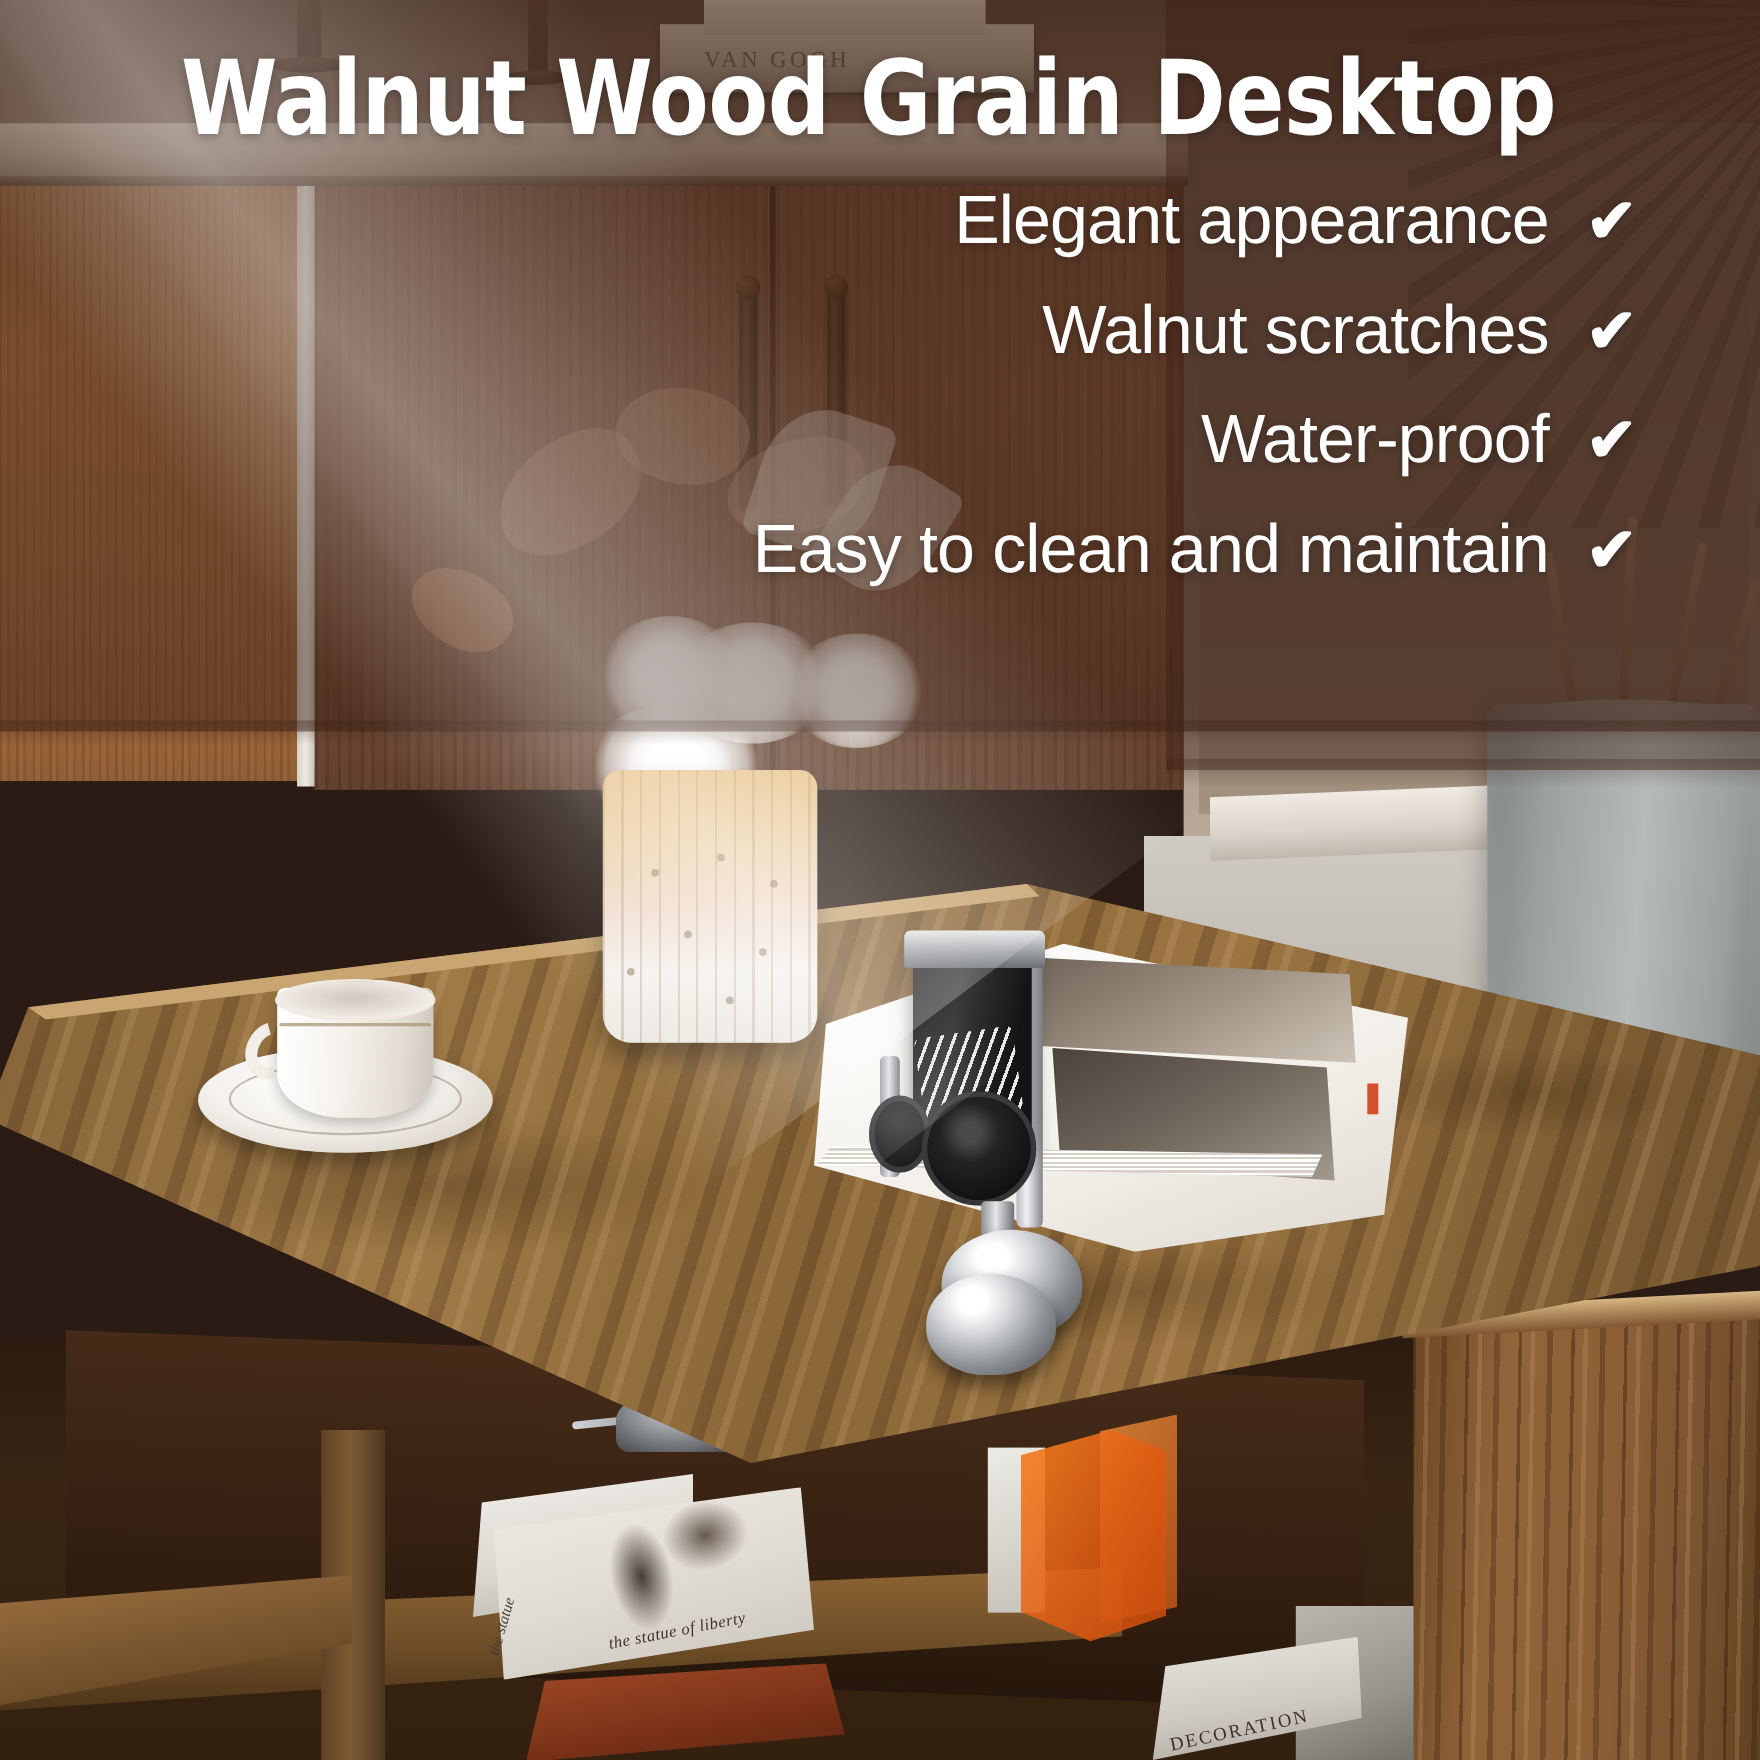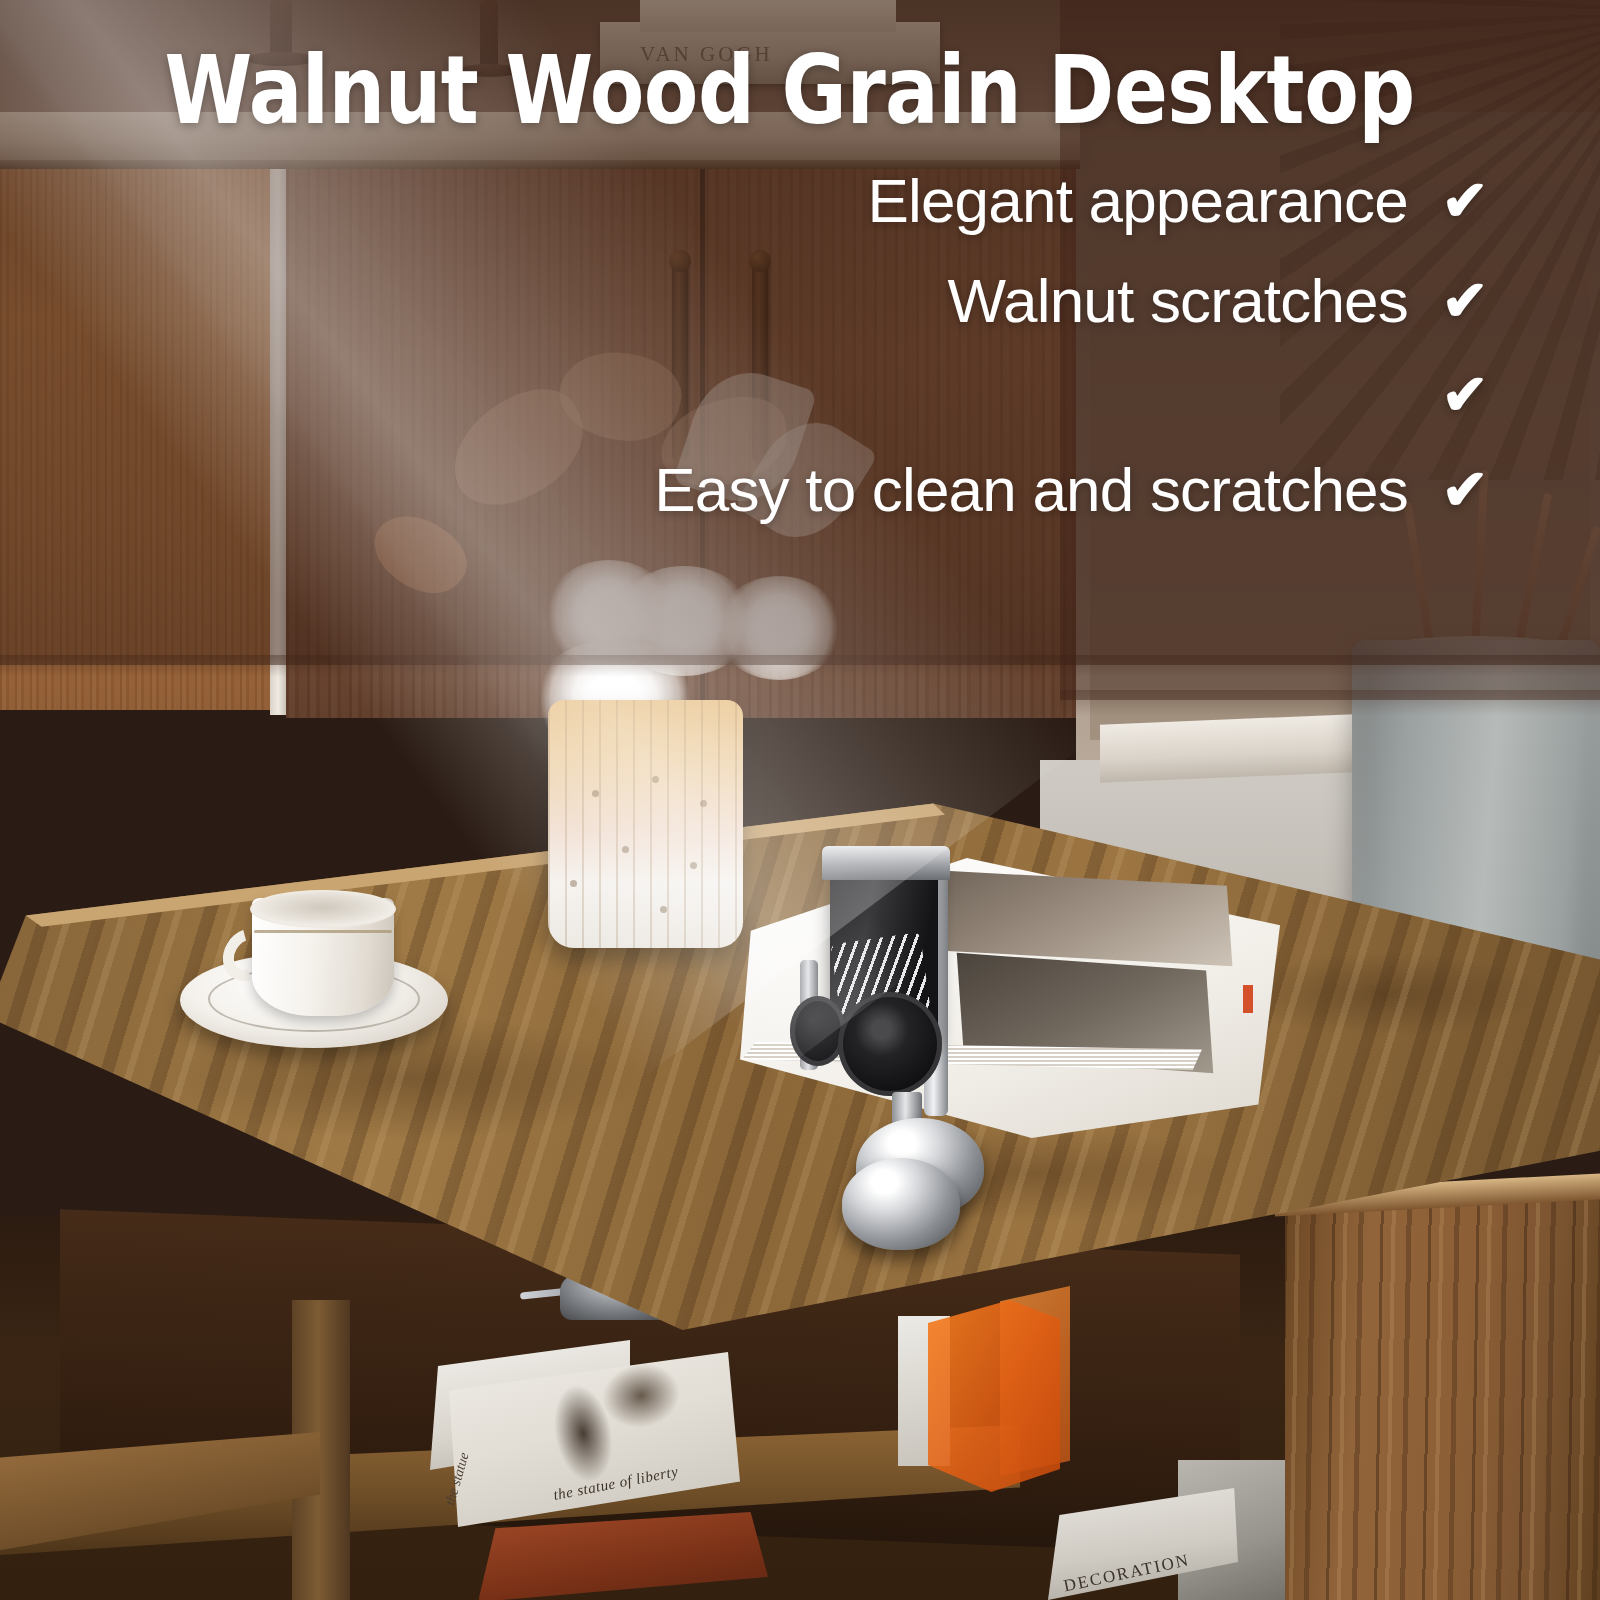--- a/index.html
+++ b/index.html
@@ -594,21 +594,22 @@
   <div class="features">
     <div class="feature-row">
       <span class="feature-text">Elegant appearance</span>
       <span class="check">✔</span>
     </div>
     <div class="feature-row">
       <span class="feature-text">Walnut scratches</span>
       <span class="check">✔</span>
     </div>
     <div class="feature-row">
+      <span class="feature-text">Water-proof</span>
       <span class="check">✔</span>
     </div>
     <div class="feature-row">
-      <span class="feature-text">Easy to clean and scratches</span>
+      <span class="feature-text">Easy to clean and maintain</span>
       <span class="check">✔</span>
     </div>
   </div>
 
 </div>
 
 </body></html>

